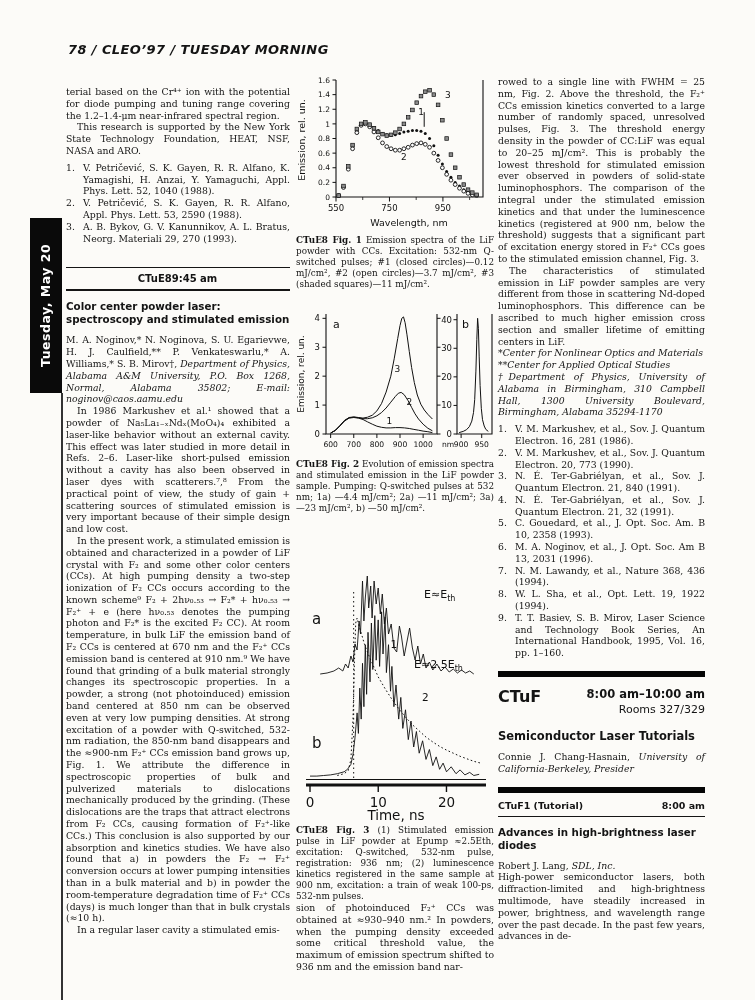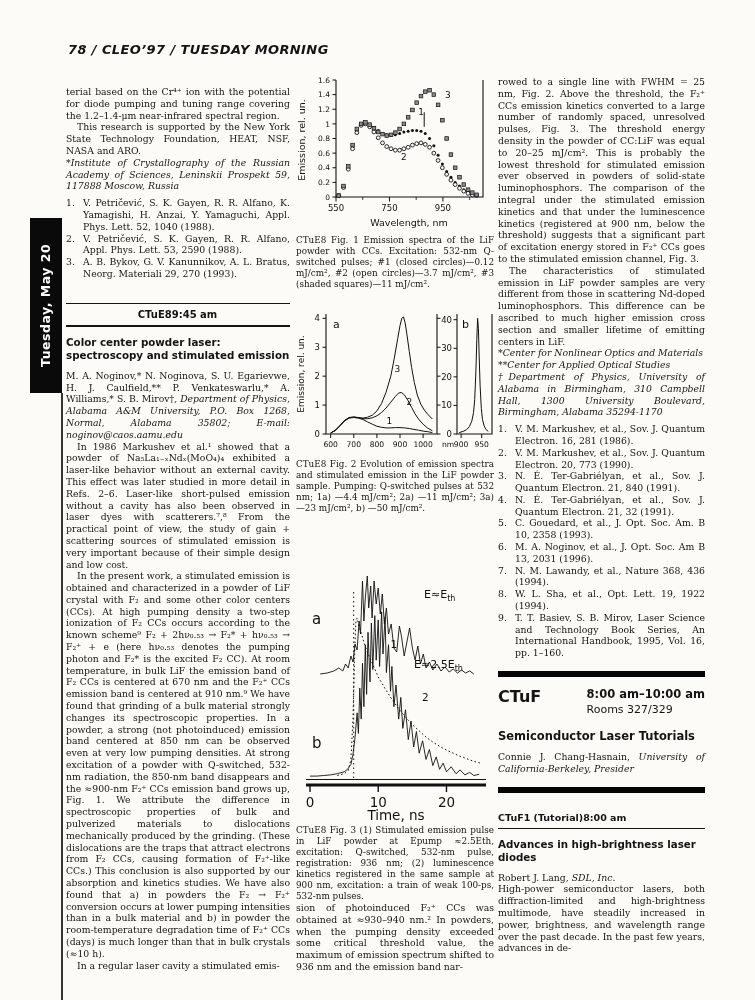--- a/index.html
+++ b/index.html
@@ -24,56 +24,55 @@
   .ref{display:flex;}
   .ref-num{width:17px;flex:none;}
   .ref-text{flex:1;text-align:justify;}
   .session{margin-top:23px;border-top:1.5px solid #151515;border-bottom:2.5px solid #151515;
            display:flex;justify-content:center;align-items:center;padding:5px 1px 5px 0;
            font-family:"DejaVu Sans",sans-serif;font-weight:bold;font-size:10px;}
   .paper-title{font-family:"DejaVu Sans",sans-serif;font-weight:bold;font-size:10.3px;
                line-height:13px;margin:9px 0 8px;}
   .authors{margin-bottom:6px;}
   .caption{font-size:8.8px;line-height:11px;text-align:justify;margin:3px 0 0;}
-  .cap-label{font-weight:normal;}
+  .cap-label{font-weight:bold;}
   svg.fig{display:block;}
   #fig2-svg{margin-top:16px;}
   #fig3-svg{margin-top:12px;}
   .mid-body{margin-top:18px;}
   .black-bar{height:6px;background:#050505;margin-top:12px;}
   .ctuf-head{display:flex;justify-content:space-between;margin-top:10px;font-family:"DejaVu Sans",sans-serif;}
   .ctuf-code{font-weight:bold;font-size:16px;}
-  .ctuf-times{text-align:left;font-size:11.5px;line-height:15px;}
+  .ctuf-times{text-align:right;font-size:11.5px;line-height:15px;}
   .ctuf-time{font-weight:bold;}
   .ctuf-rooms{font-weight:normal;font-size:11px;}
   .tutorial-title{font-family:"DejaVu Sans",sans-serif;font-weight:bold;font-size:11.5px;margin:12px 0 8px;}
   .presider{margin-bottom:2px;}
-  .session-slim{margin-top:12px;border-bottom:1.5px solid #151515;display:flex;
-                padding:7px 0 5px;
+  .session-slim{border-bottom:1.5px solid #151515;display:flex;
+                justify-content:space-between;padding:7px 0 5px;
                 font-family:"DejaVu Sans",sans-serif;font-weight:bold;font-size:9.5px;}
   .mt8{margin-top:8px;}
 </style>
 </head>
 <body>
 
 <div class="page">
 
   <div class="header">
     <span>78  /  CLEO’97  /  TUESDAY MORNING</span>
   </div>
 
   <div class="side-tab">
     <span>Tuesday, May 20</span>
   </div>
   <div class="edge-line"></div>
 
   <div class="col col-left">
     <p class="body">terial based on the Cr⁴⁺ ion with the potential for diode pumping and tuning range covering the 1.2–1.4-μm near-infrared spectral region.</p>
     <p class="body indent">This research is supported by the New York State Technology Foundation, HEAT, NSF, NASA and ARO.</p>
-    <p class="body italic">*Institute of Crystallography of the Russian Academy of Sciences, Leninskii Prospekt 59, 117888 Moscow, Russia</p>
     <div class="refs">
         <div class="ref">
         <span class="ref-num">1.</span>
         <span class="ref-text">V. Petričević, S. K. Gayen, R. R. Alfano, K. Yamagishi, H. Anzai, Y. Yamaguchi, Appl. Phys. Lett. 52, 1040 (1988).</span>
       </div>
         <div class="ref">
         <span class="ref-num">2.</span>
         <span class="ref-text">V. Petričević, S. K. Gayen, R. R. Alfano, Appl. Phys. Lett. 53, 2590 (1988).</span>
       </div>
         <div class="ref">

